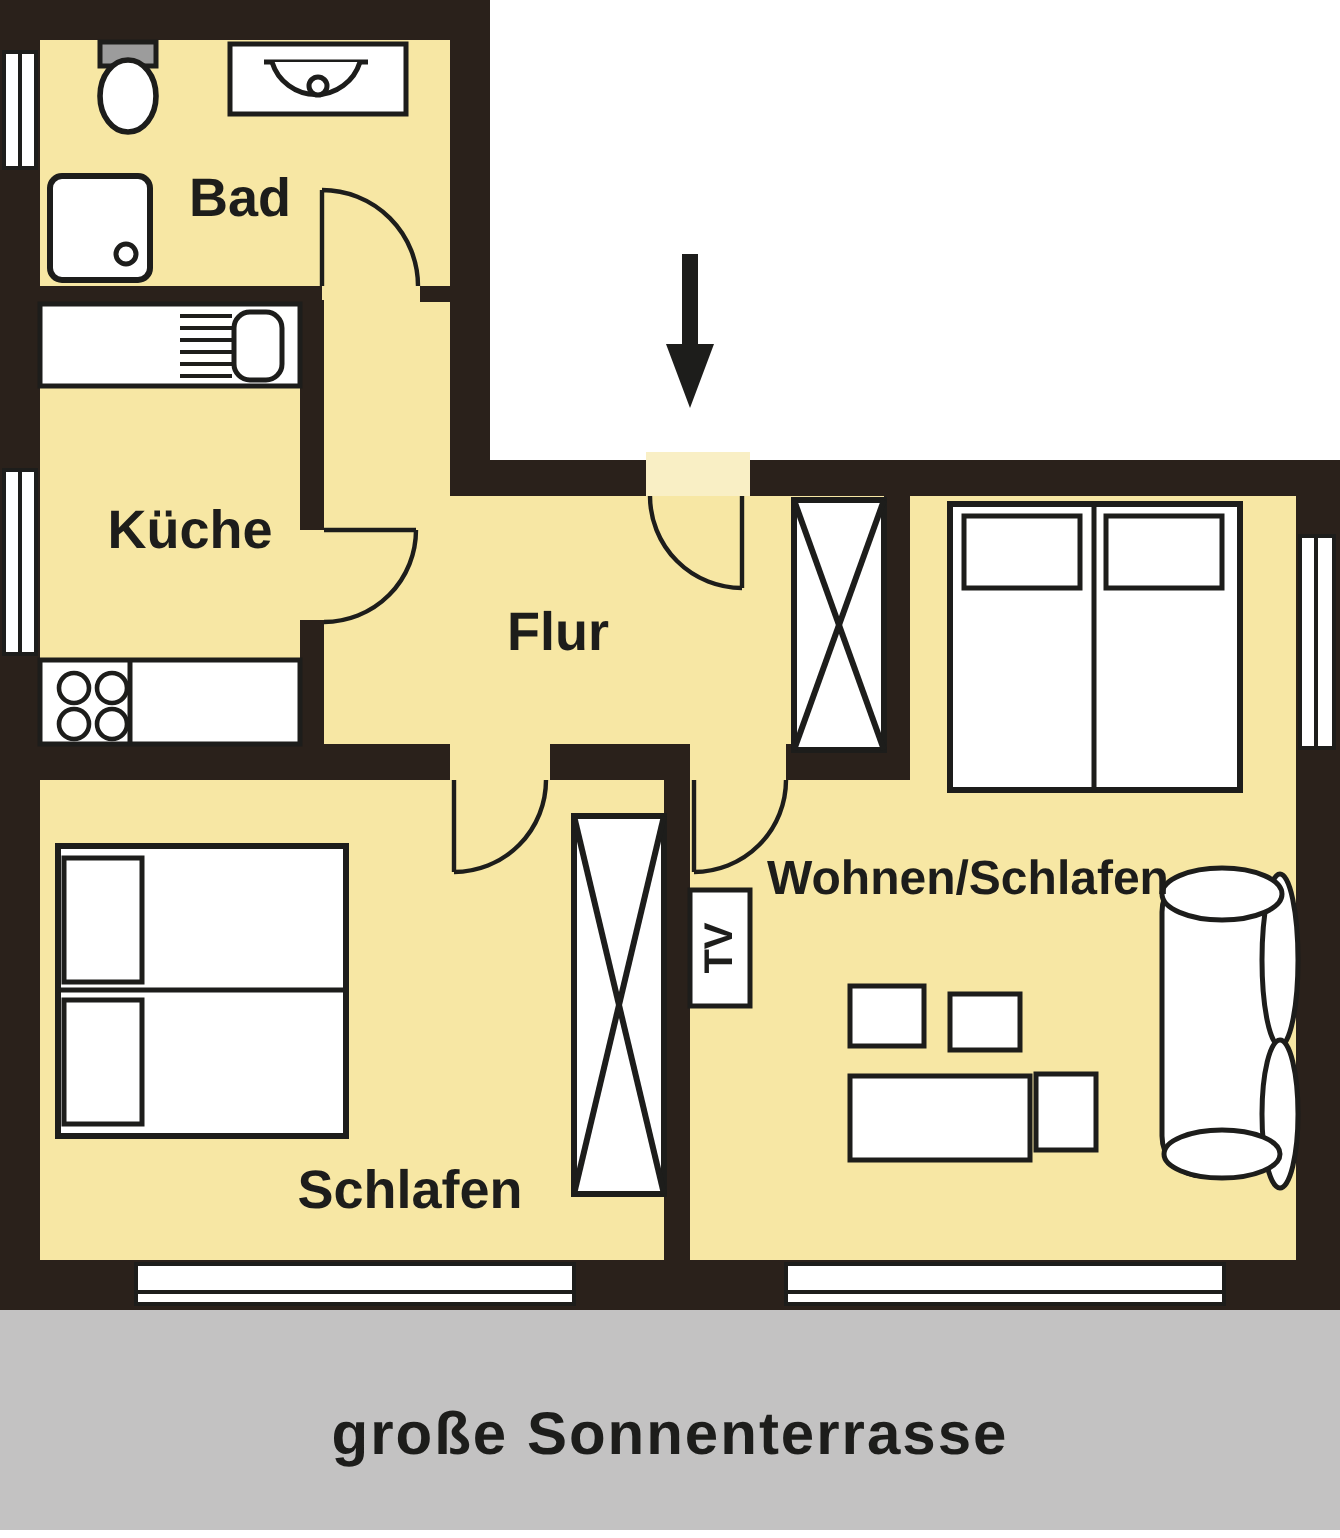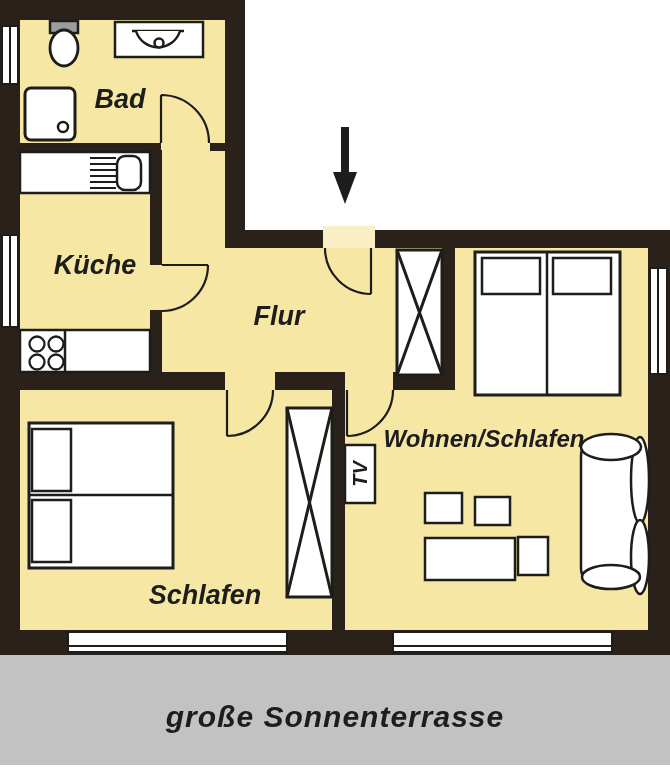--- a/index.html
+++ b/index.html
@@ -1,16 +1,16 @@
 <!DOCTYPE html>
 <html><head>
 <meta charset="utf-8">
 <style>
   html,body{margin:0;padding:0;background:#fff;}
-  .stage{width:670px;height:769px;position:relative;background:#fca5a5;overflow:hidden;font-style:italic;}
+  .stage{width:670px;height:769px;position:relative;background:#fca5a5;overflow:hidden;}
   svg{display:block;}
   text{font-family:"Liberation Sans","DejaVu Sans",sans-serif;font-weight:bold;}
   .room-label{font-size:27px;}
   .room-label-small{font-size:24px;}
   .tv-label{font-size:20px;}
   .terrace-label{font-size:30px;letter-spacing:1px;}
 </style>
 </head>
 <body>
 

